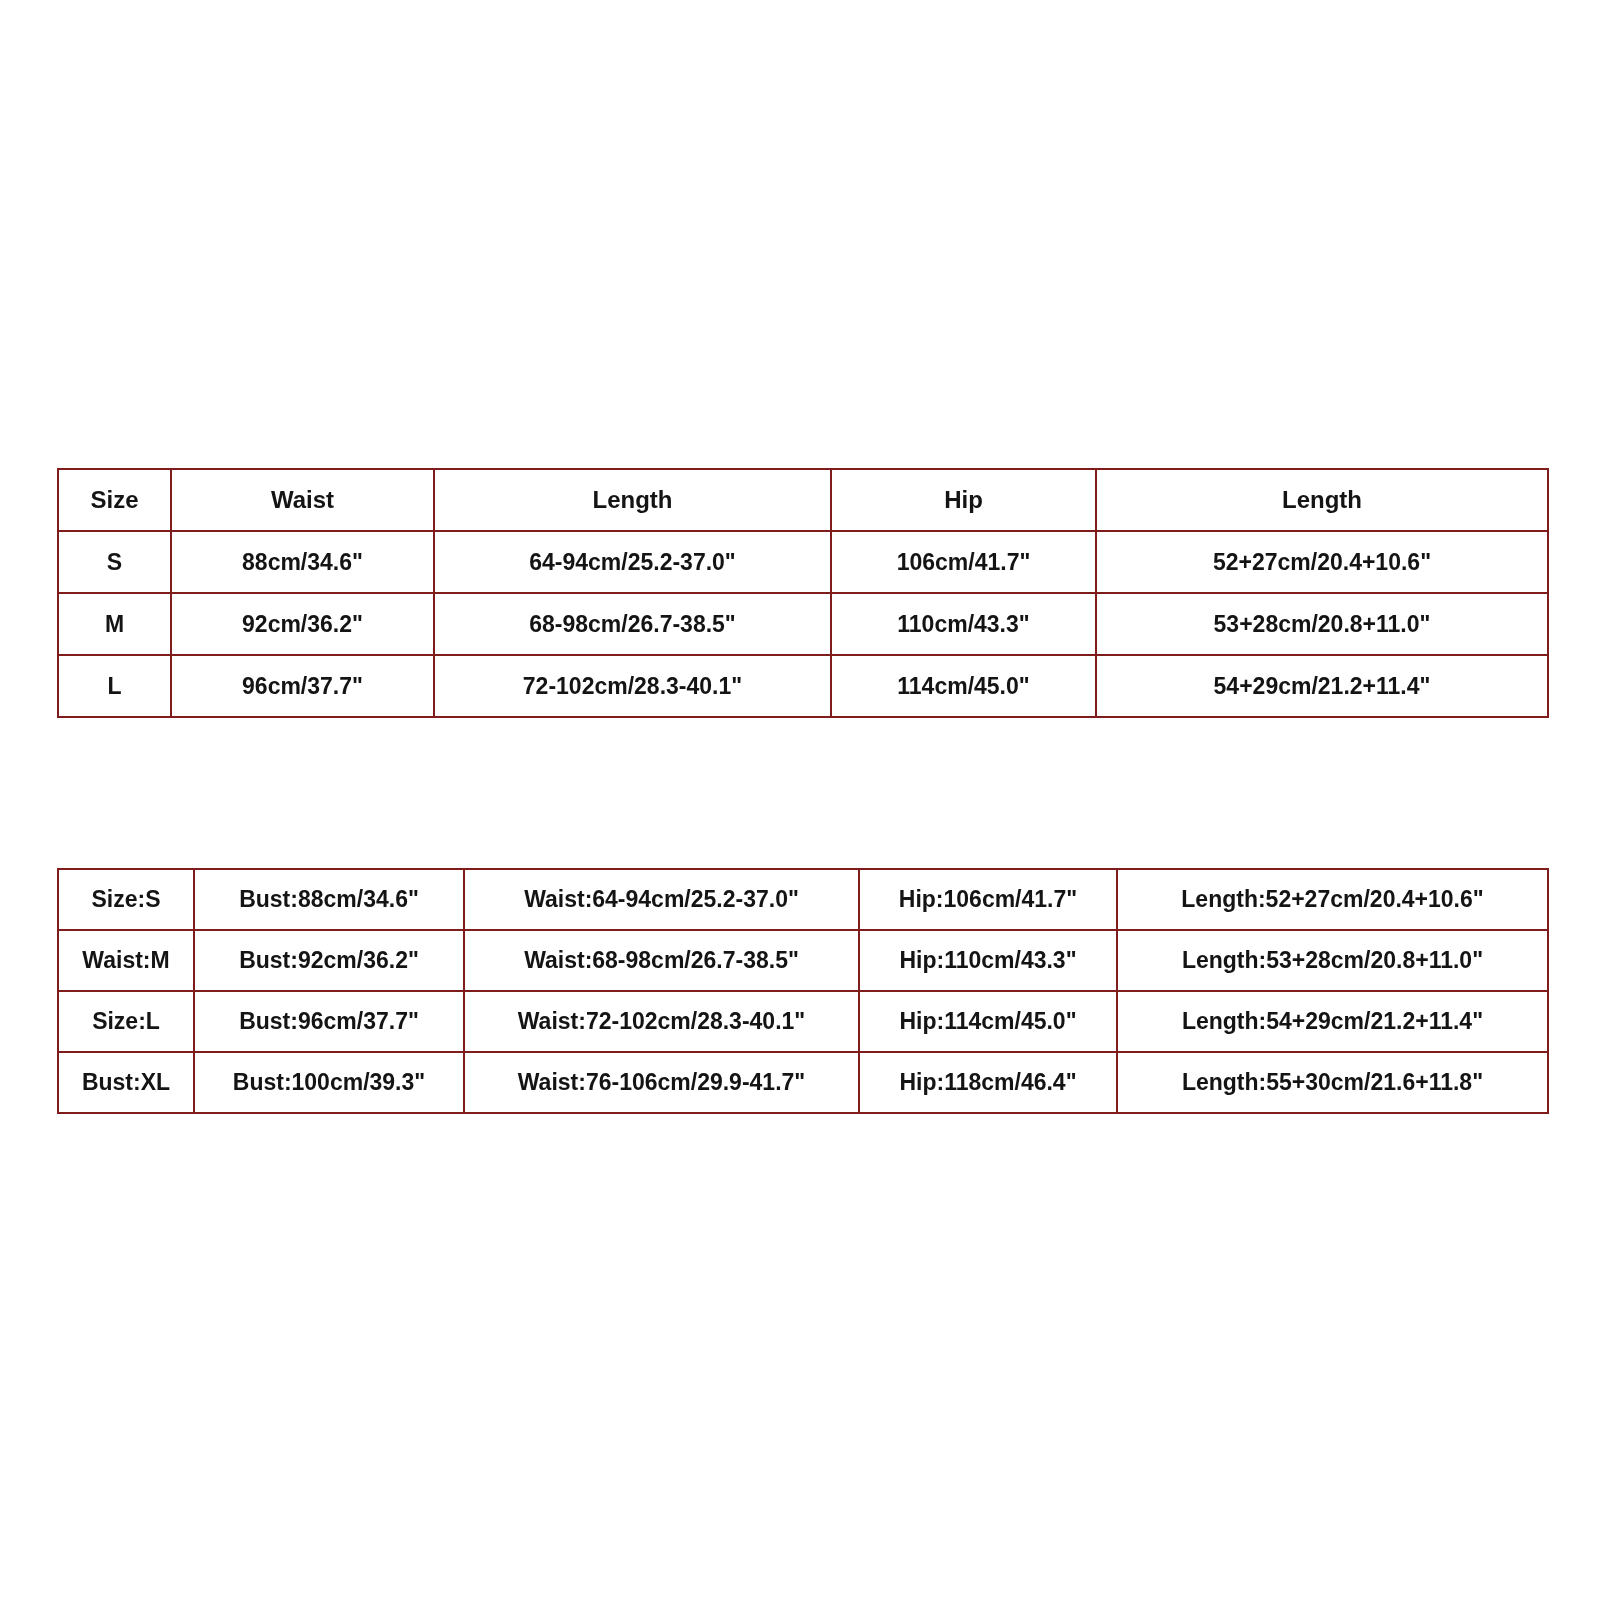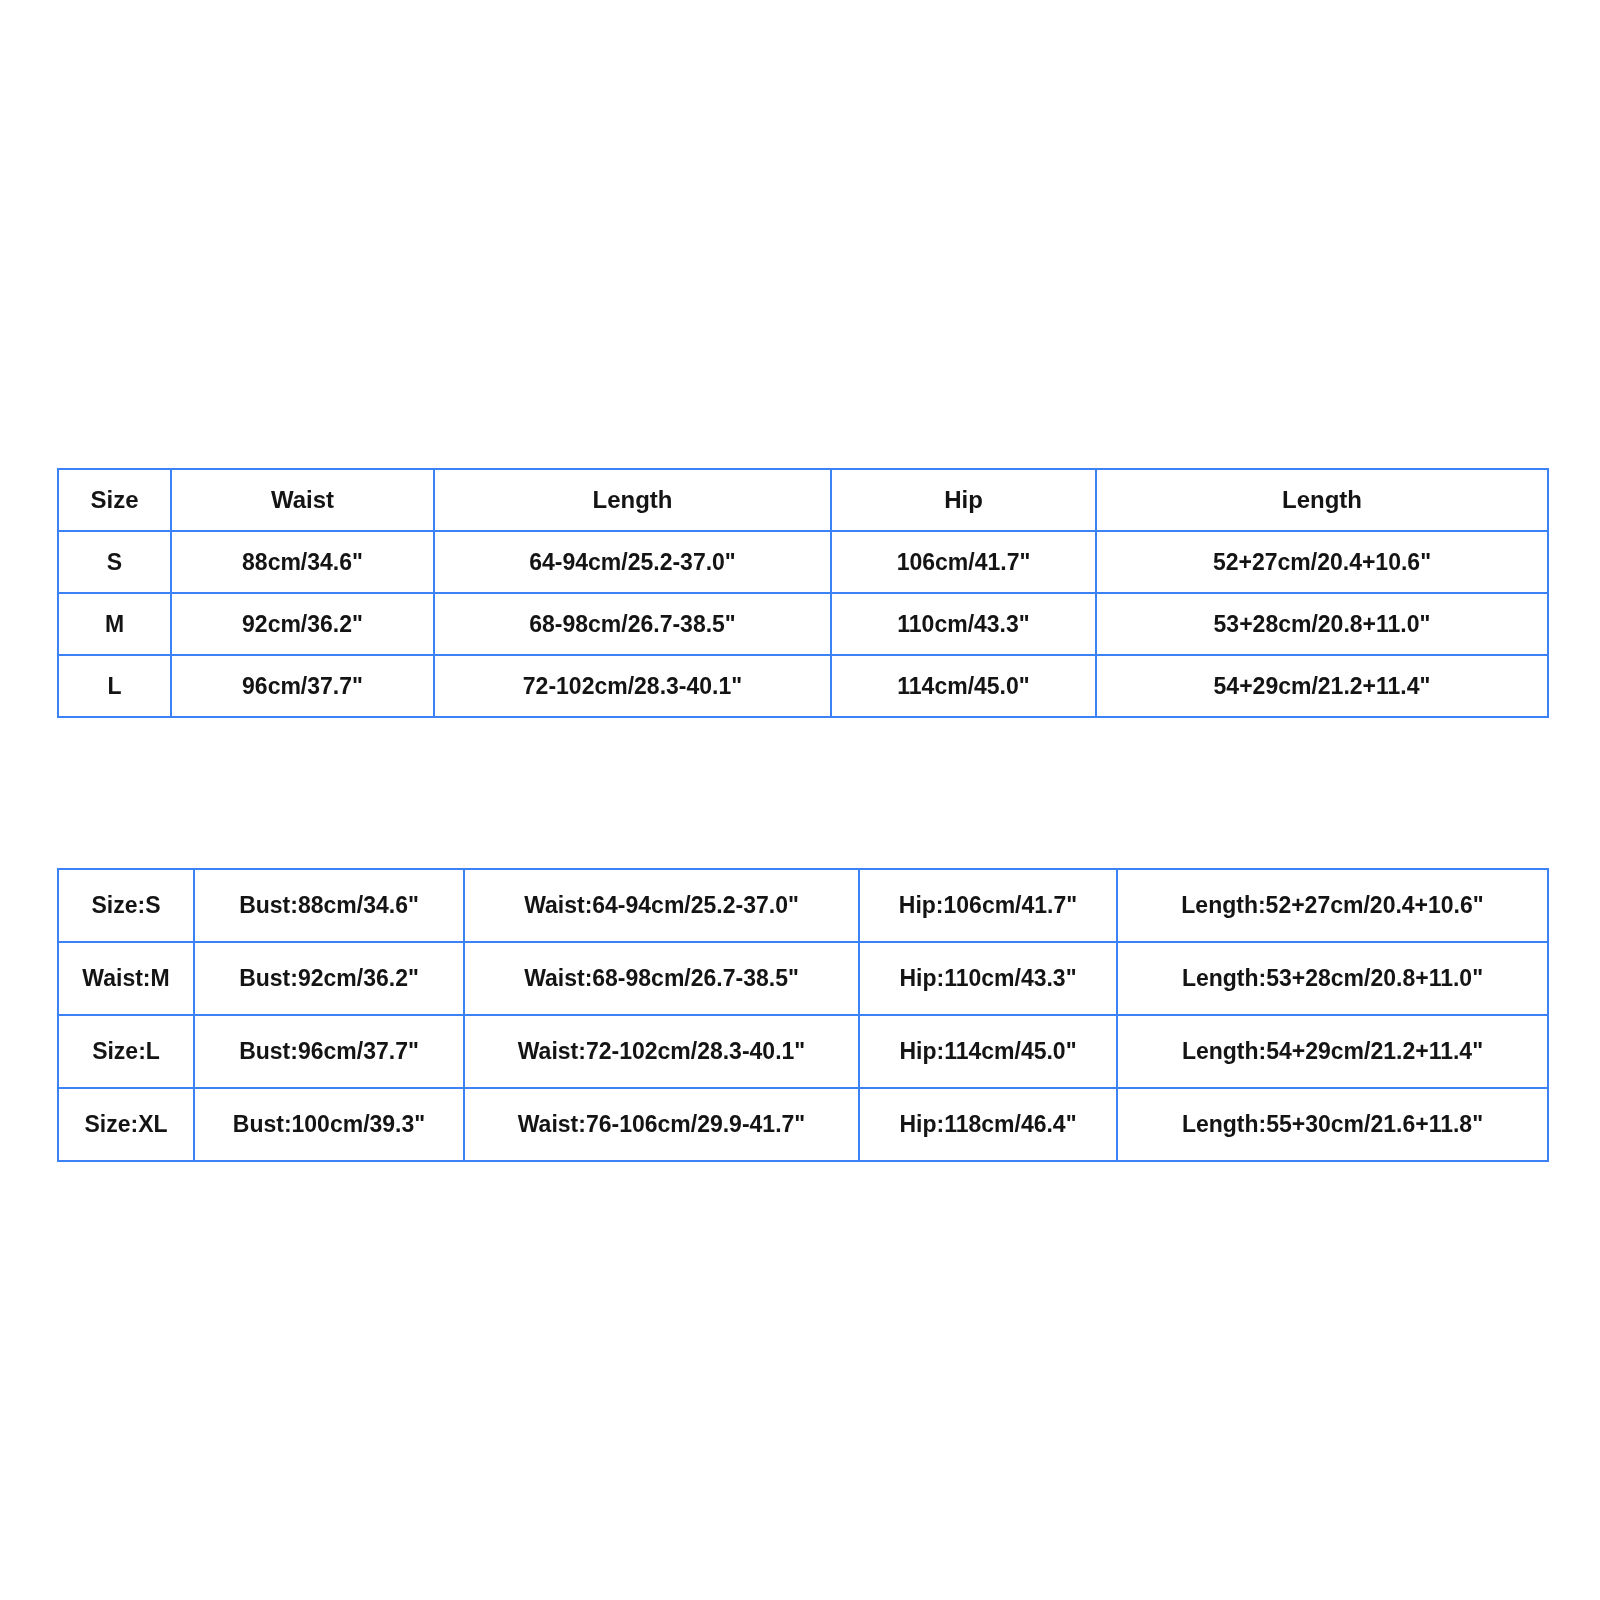--- a/index.html
+++ b/index.html
@@ -20,29 +20,29 @@
     border-collapse: collapse;
     table-layout: fixed;
     width: 1490px;
     color: #141414;
     font-weight: 700;
     font-size: 23px;
   }
   #table-headered { top: 468px; }
   #table-labeled  { top: 868px; }
   table.size-table td, table.size-table th {
-    border: 2px solid #3b82f6;
+    border: 2px solid #7f1d1d;
     text-align: center;
     vertical-align: middle;
     padding: 0;
     overflow: hidden;
     white-space: nowrap;
   }
   #table-headered tr { height: 62px; }
-  #table-labeled  tr { height: 73px; }
+  #table-labeled  tr { height: 61px; }
   #table-headered th { font-size: 24px; }
 </style>
 </head>
 <body>
 
 <div id="canvas">
 
   <table id="table-headered" class="size-table">
     <colgroup>
       <col style="width:113px">
@@ -107,21 +107,21 @@
         <td>Length:53+28cm/20.8+11.0"</td>
       </tr>
       <tr>
         <td>Size:L</td>
         <td>Bust:96cm/37.7"</td>
         <td>Waist:72-102cm/28.3-40.1"</td>
         <td>Hip:114cm/45.0"</td>
         <td>Length:54+29cm/21.2+11.4"</td>
       </tr>
       <tr>
-        <td>Size:XL</td>
+        <td>Bust:XL</td>
         <td>Bust:100cm/39.3"</td>
         <td>Waist:76-106cm/29.9-41.7"</td>
         <td>Hip:118cm/46.4"</td>
         <td>Length:55+30cm/21.6+11.8"</td>
       </tr>
     </tbody>
   </table>
 
 </div>
 

